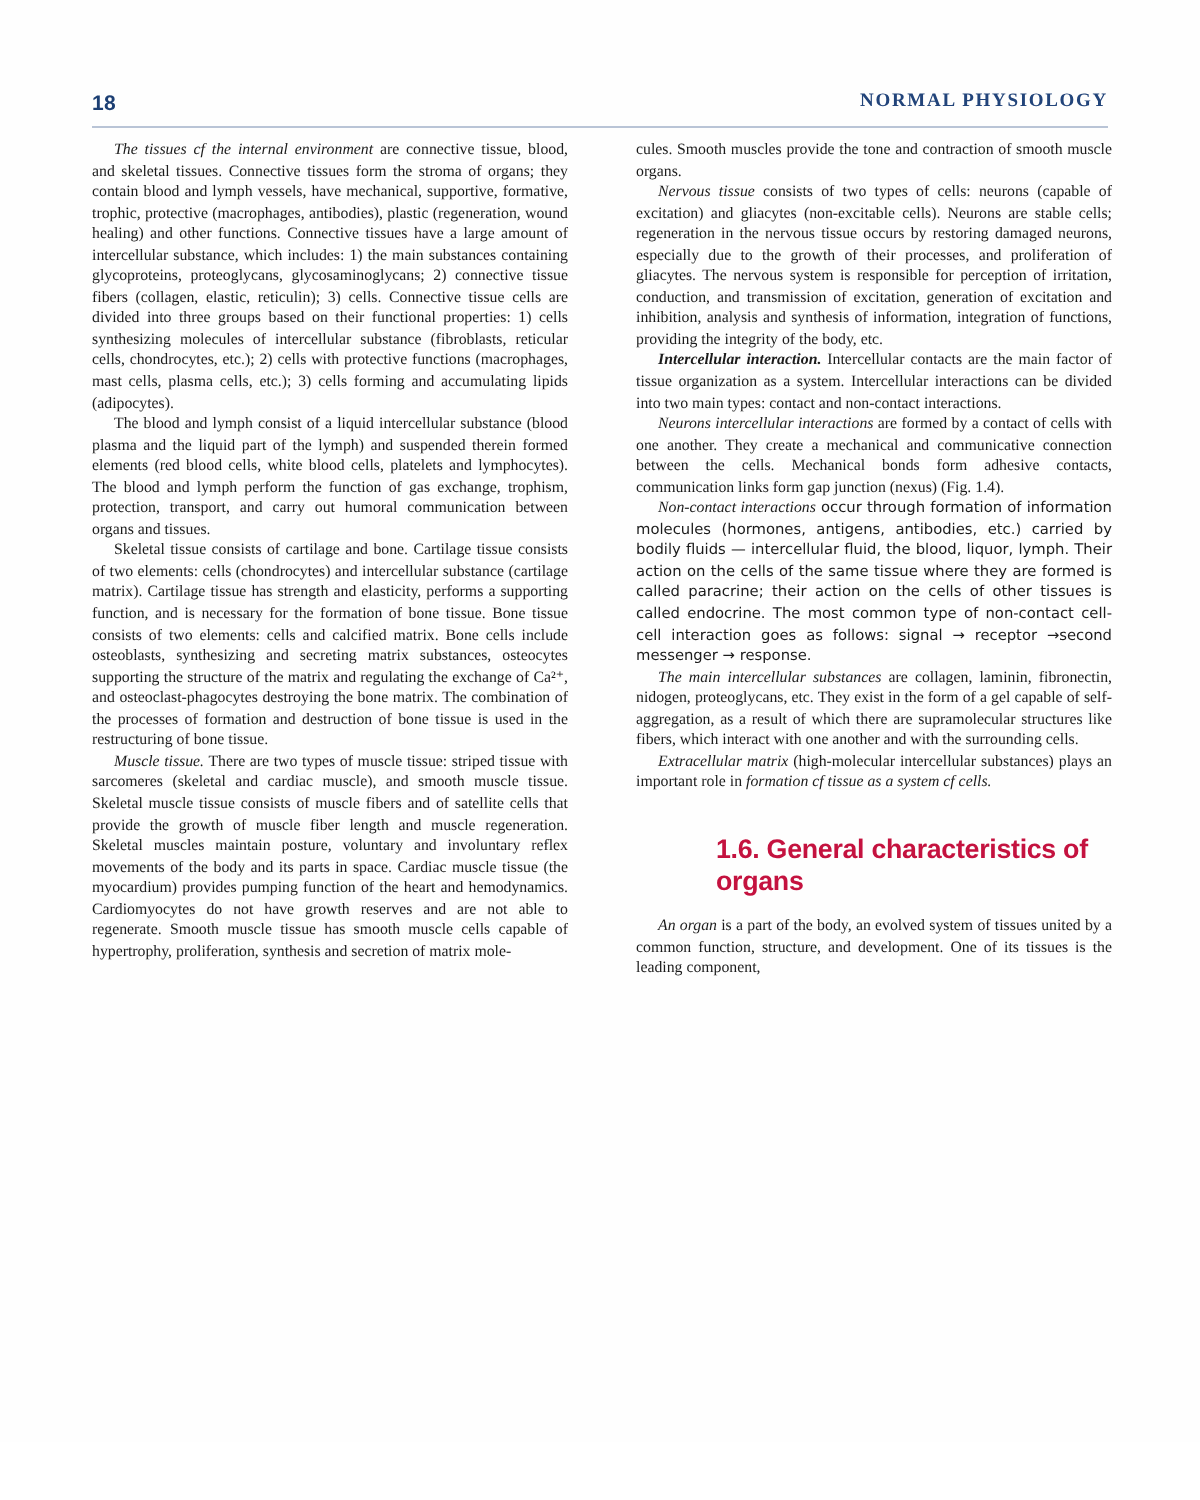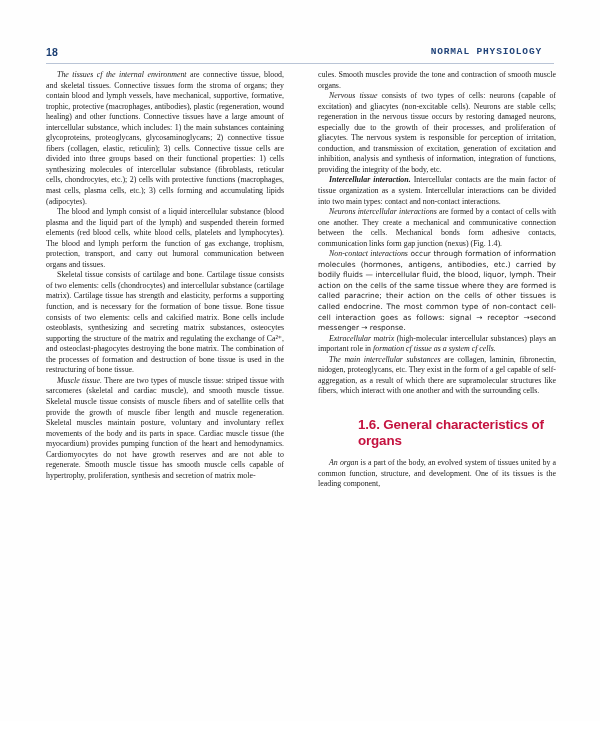--- a/index.html
+++ b/index.html
@@ -37,23 +37,23 @@
     left: 0;
     top: 0;
     font-family: "Liberation Sans", "DejaVu Sans", sans-serif;
     font-weight: bold;
     font-size: 10.5px;
     color: #1c3f73;
     letter-spacing: 0.2px;
   }
   .head-title {
     position: absolute;
-    right: 12px;
+    right: 0;
     top: 0;
-    font-family: Liberation Mono, monospace;
+    font-family: Liberation Serif, serif;
     font-weight: bold;
     font-size: 9.5px;
     color: #22447a;
     letter-spacing: 0.85px;
   }
   .head-rule {
     position: absolute;
     top: 63px;
     left: 46px;
     right: 46px;
@@ -148,23 +148,23 @@
       <p class="body noindent"><span>cules. Smooth muscles provide the tone and contraction of smooth muscle organs.</span></p>
 
       <p class="body"><span class="it">Nervous tissue</span><span> consists of two types of cells: neurons (capable of excitation) and gliacytes (non-excitable cells). Neurons are stable cells; regeneration in the nervous tissue occurs by restoring damaged neurons, especially due to the growth of their processes, and proliferation of gliacytes. The nervous system is responsible for perception of irritation, conduction, and transmission of excitation, generation of excitation and inhibition, analysis and synthesis of information, integration of functions, providing the integrity of the body, etc.</span></p>
 
       <p class="body"><span class="bi">Intercellular interaction.</span><span> Intercellular contacts are the main factor of tissue organization as a system. Intercellular interactions can be divided into two main types: contact and non-contact interactions.</span></p>
 
       <p class="body"><span class="it">Neurons intercellular interactions</span><span> are formed by a contact of cells with one another. They create a mechanical and communicative connection between the cells. Mechanical bonds form adhesive contacts, communication links form gap junction (nexus) (Fig. 1.4).</span></p>
 
       <p class="body"><span class="it">Non-contact interactions</span><span class="arrow"> occur through formation of information molecules (hormones, antigens, antibodies, etc.) carried by bodily fluids — intercellular fluid, the blood, liquor, lymph. Their action on the cells of the same tissue where they are formed is called paracrine; their action on the cells of other tissues is called endocrine. The most common type of non-contact cell-cell interaction goes as follows: signal → receptor →second messenger → response.</span></p>
 
+      <p class="body"><span class="it">The main intercellular substances</span><span> are collagen, laminin, fibronectin, nidogen, proteoglycans, etc. They exist in the form of a gel capable of self-aggregation, as a result of which there are supramolecular structures like fibers, which interact with one another and with the surrounding cells.</span></p>
+
       <p class="body"><span class="it">Extracellular matrix</span><span> (high-molecular intercellular substances) plays an important role in </span><span class="it">formation cf tissue as a system cf cells.</span></p>
-
-      <p class="body"><span class="it">The main intercellular substances</span><span> are collagen, laminin, fibronectin, nidogen, proteoglycans, etc. They exist in the form of a gel capable of self-aggregation, as a result of which there are supramolecular structures like fibers, which interact with one another and with the surrounding cells.</span></p>
 
 
       <div class="gap-before-heading"></div>
       <h2 class="section-heading" style="color: rgb(196, 18, 63); margin-left: 40px;">1.6. General characteristics of organs</h2>
       <div class="gap-after-heading"></div>
 
       <p class="body"><span class="it">An organ</span><span> is a part of the body, an evolved system of tissues united by a common function, structure, and development. One of its tissues is the leading component,</span></p>
 
     </div>
   </div>

